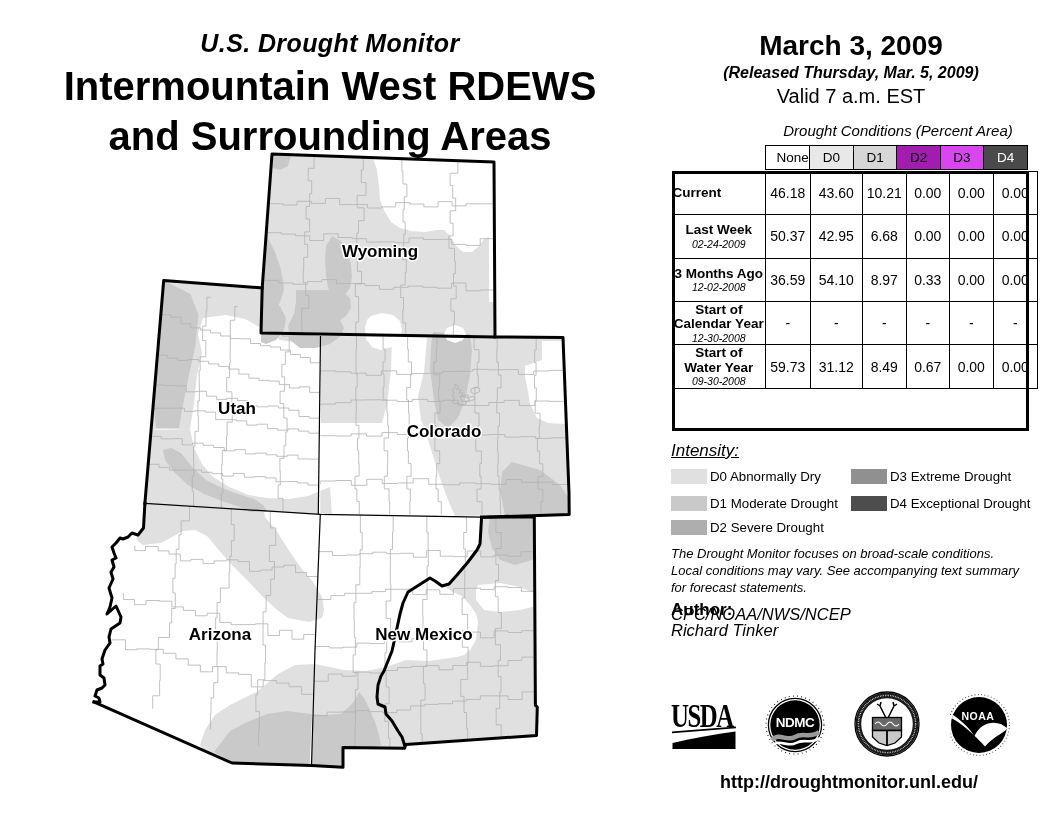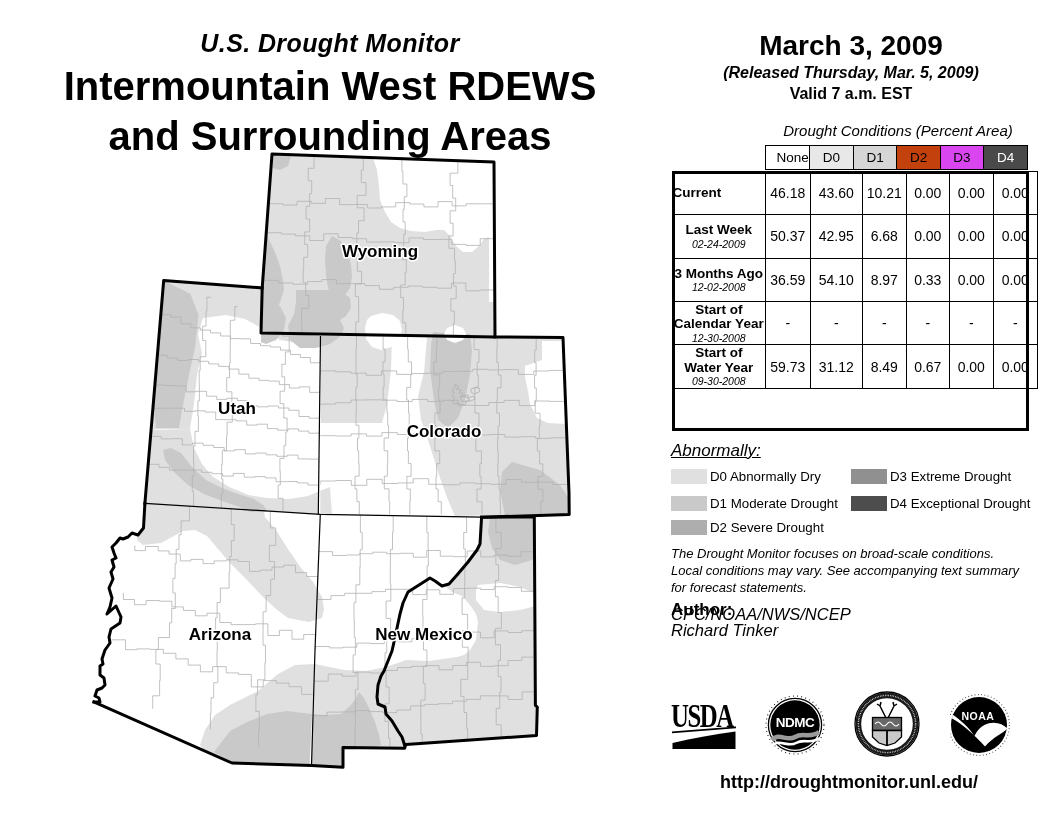--- a/index.html
+++ b/index.html
@@ -123,30 +123,30 @@
 <text x="237" y="414" font-family="Liberation Sans, sans-serif" font-size="17" font-weight="bold" text-anchor="middle" fill="#000" stroke="#fff" stroke-width="3.2" paint-order="stroke" stroke-linejoin="round">Utah</text>
 <text x="444" y="437" font-family="Liberation Sans, sans-serif" font-size="17" font-weight="bold" text-anchor="middle" fill="#000" stroke="#fff" stroke-width="3.2" paint-order="stroke" stroke-linejoin="round">Colorado</text>
 <text x="220" y="640" font-family="Liberation Sans, sans-serif" font-size="17" font-weight="bold" text-anchor="middle" fill="#000" stroke="#fff" stroke-width="3.2" paint-order="stroke" stroke-linejoin="round">Arizona</text>
 <text x="424" y="640" font-family="Liberation Sans, sans-serif" font-size="17" font-weight="bold" text-anchor="middle" fill="#000" stroke="#fff" stroke-width="3.2" paint-order="stroke" stroke-linejoin="round">New Mexico</text>
 </svg>
 
 <div style="position:absolute;left:0px;top:29px;width:660px;text-align:center;font-size:25px;font-weight:bold;font-style:italic;letter-spacing:0.4px">U.S. Drought Monitor</div>
 <div style="position:absolute;left:0px;top:61px;width:660px;text-align:center;font-size:40px;font-weight:bold;line-height:50px">Intermountain West RDEWS<br>and Surrounding Areas</div>
 <div style="position:absolute;left:649px;top:30px;width:404px;text-align:center;font-size:28px;font-weight:bold">March 3, 2009</div>
 <div style="position:absolute;left:649px;top:64px;width:404px;text-align:center;font-size:16px;font-weight:bold;font-style:italic">(Released Thursday, Mar. 5, 2009)</div>
-<div style="position:absolute;left:649px;top:85px;width:404px;text-align:center;font-size:16px;font-weight:bold">Valid 7 a.m. EST</div>
+<div style="position:absolute;left:649px;top:85px;width:404px;text-align:center;font-size:20px;font-weight:normal">Valid 7 a.m. EST</div>
 <div style="position:absolute;left:766px;top:122px;width:264px;text-align:center;font-size:15px;font-style:italic">Drought Conditions (Percent Area)</div>
 
 <table style="position:absolute;left:764.5px;top:145.3px;border-collapse:collapse;table-layout:fixed;height:24.0px" cellspacing="0">
     <tbody>
       <tr style="height:24.0px">
         <td style="width:43.3px;background:#ffffff;border:1.5px solid #000;text-align:right;color:#000000;font-size:13.5px;padding:0">None</td>
         <td style="width:43.3px;background:#e8e8e8;border:1.5px solid #000;text-align:center;color:#000;font-size:13.5px;padding:0">D0</td>
         <td style="width:42.3px;background:#d6d6d6;border:1.5px solid #000;text-align:center;color:#000;font-size:13.5px;padding:0">D1</td>
-        <td style="width:42.3px;background:#c2410c;border:1.5px solid #000;text-align:center;color:#000;font-size:13.5px;padding:0">D2</td>
+        <td style="width:42.3px;background:#a21caf;border:1.5px solid #000;text-align:center;color:#000;font-size:13.5px;padding:0">D2</td>
         <td style="width:42.3px;background:#d946ef;border:1.5px solid #000;text-align:center;color:#000;font-size:13.5px;padding:0">D3</td>
         <td style="width:43.3px;background:#4a4a4a;border:1.5px solid #000;text-align:center;color:#fff;font-size:13.5px;padding:0">D4</td>
       </tr>
     </tbody>
   </table>
 <table style="position:absolute;left:671.5px;top:170.7px;border-collapse:collapse;table-layout:fixed" cellspacing="0">
     <tbody>
       <tr style="height:43.45px">
         <td style="width:92.5px;border:1.5px solid #000;text-align:left;padding:0">
           <div style="font-weight:bold;font-size:13.5px;line-height:14.5px">Current</div>
@@ -202,21 +202,21 @@
         <td style="width:43.5px;border:1.5px solid #000;text-align:center;font-size:14px;padding:0">59.73</td>
         <td style="width:43.5px;border:1.5px solid #000;text-align:center;font-size:14px;padding:0">31.12</td>
         <td style="width:42.5px;border:1.5px solid #000;text-align:center;font-size:14px;padding:0">8.49</td>
         <td style="width:42.5px;border:1.5px solid #000;text-align:center;font-size:14px;padding:0">0.67</td>
         <td style="width:42.5px;border:1.5px solid #000;text-align:center;font-size:14px;padding:0">0.00</td>
         <td style="width:43.5px;border:1.5px solid #000;text-align:center;font-size:14px;padding:0">0.00</td>
       </tr>
     </tbody>
   </table>
 <div style="position:absolute;left:671.5px;top:170.7px;width:357px;height:260.6px;border:3px solid #000;box-sizing:border-box"></div>
-<div style="position:absolute;left:671px;top:441px;font-size:17px;font-style:italic;text-decoration:underline">Abnormally:</div>
+<div style="position:absolute;left:671px;top:441px;font-size:17px;font-style:italic;text-decoration:underline">Intensity:</div>
 <div style="position:absolute;left:671px;top:469px;width:36px;height:15px;background:#e0e0e0"></div>
 <div style="position:absolute;left:710px;top:469px;font-size:13.3px;white-space:nowrap">D0 Abnormally Dry</div>
 <div style="position:absolute;left:671px;top:495.6px;width:36px;height:15px;background:#c9c9c9"></div>
 <div style="position:absolute;left:710px;top:495.6px;font-size:13.3px;white-space:nowrap">D1 Moderate Drought</div>
 <div style="position:absolute;left:671px;top:520px;width:36px;height:15px;background:#aeaeae"></div>
 <div style="position:absolute;left:710px;top:520px;font-size:13.3px;white-space:nowrap">D2 Severe Drought</div>
 <div style="position:absolute;left:851px;top:469px;width:36px;height:15px;background:#909090"></div>
 <div style="position:absolute;left:890px;top:469px;font-size:13.3px;white-space:nowrap">D3 Extreme Drought</div>
 <div style="position:absolute;left:851px;top:495.6px;width:36px;height:15px;background:#4d4d4d"></div>
 <div style="position:absolute;left:890px;top:495.6px;font-size:13.3px;white-space:nowrap">D4 Exceptional Drought</div>

